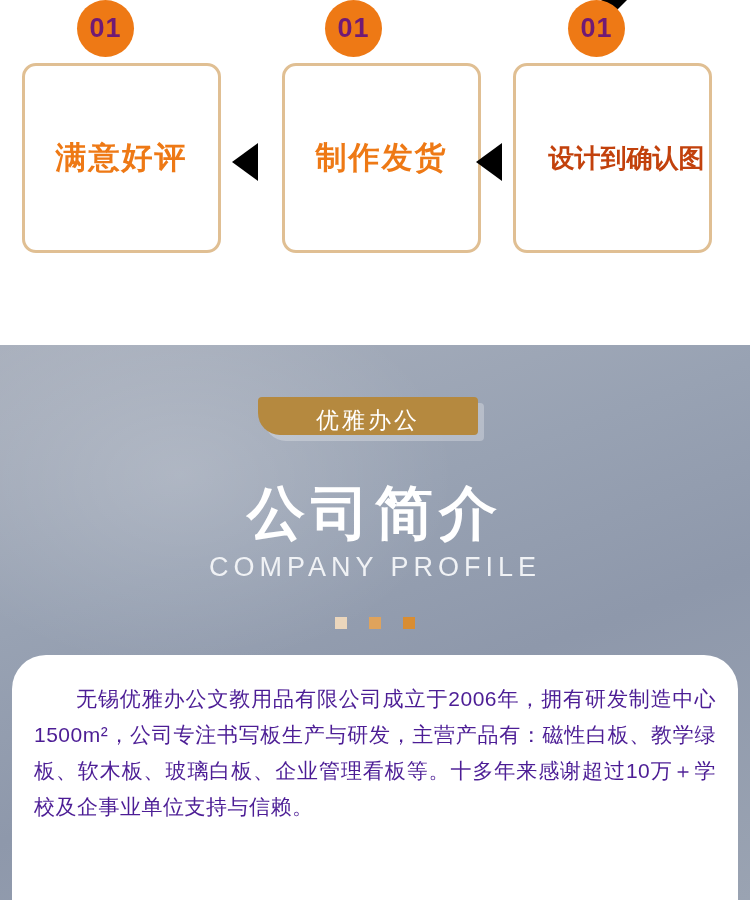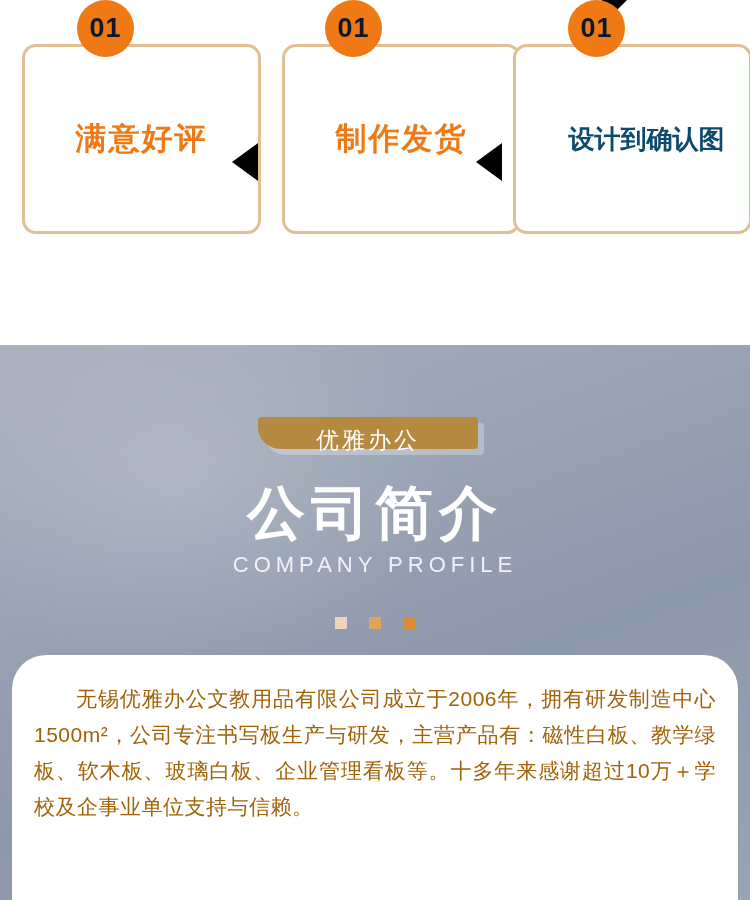--- a/index.html
+++ b/index.html
@@ -46,22 +46,22 @@
   .flow-row {
     position: absolute;
     left: 0;
     top: 28px;
     width: 750px;
     height: 250px;
   }
 
   .flow-card {
     position: absolute;
-    top: 16px;
-    width: 239px;
+    top: 35px;
+    width: 199px;
     height: 190px;
     border: 3px solid #e0bf93;
     border-radius: 14px;
     background: #ffffff;
     box-sizing: border-box;
   }
   .flow-card .card-label {
     position: absolute;
     left: 0;
     right: 0;
@@ -69,37 +69,37 @@
     text-align: center;
     color: #ee7915;
     font-size: 31px;
     font-weight: bold;
     letter-spacing: 2px;
     line-height: 34px;
     transform: translateY(-50%);
   }
   .flow-card.small-label .card-label {
     font-size: 26px;
-    color: #0c4a6e;
+    color: #c2410c;
     letter-spacing: 0px;
     padding-left: 28px;
   }
 
   .card-1 { left: 22px; }
   .card-2 { left: 270px; margin-left: 12px; }
   .card-3 { left: 513px; }
 
   .badge {
     position: absolute;
     top: -28px;
     width: 57px;
     height: 57px;
     border-radius: 50%;
     background: #ee7915;
-    color: #0f172a;
+    color: #701a75;
     font-size: 27px;
     font-weight: bold;
     line-height: 57px;
     text-align: center;
     letter-spacing: 1px;
   }
   .badge-1 { left: 77px; }
   .badge-2 { left: 325px; }
   .badge-3 { left: 568px; }
 
@@ -131,23 +131,23 @@
     left: -120px;
     top: -80px;
     width: 600px;
     height: 420px;
     background: radial-gradient(ellipse at center, rgba(255,255,255,0.18) 0%, rgba(255,255,255,0) 65%);
   }
 
   .tag-pill {
     position: absolute;
     left: 258px;
-    top: 72px;
+    top: 52px;
     width: 220px;
-    height: 32px;
+    height: 38px;
     background: #b5893f;
     border-radius: 4px 4px 4px 22px;
     color: #ffffff;
     font-size: 23px;
     letter-spacing: 3px;
     text-align: center;
     line-height: 46px;
     box-shadow: 6px 6px 0 rgba(255,255,255,0.28);
   }
 
@@ -162,21 +162,21 @@
     font-weight: bold;
     letter-spacing: 6px;
   }
   .profile-sub {
     position: absolute;
     left: 0;
     right: 0;
     top: 207px;
     text-align: center;
     color: #f0f2f5;
-    font-size: 22px;
+    font-size: 27px;
     letter-spacing: 5px;
   }
 
   .dots {
     position: absolute;
     left: 0;
     right: 0;
     top: 272px;
     text-align: center;
     font-size: 0;
@@ -198,21 +198,21 @@
     top: 310px;
     width: 726px;
     height: 260px;
     background: #ffffff;
     border-radius: 34px 34px 0 0;
     box-sizing: border-box;
     padding: 26px 22px 0 22px;
   }
   .text-card p {
     margin: 0 0 4px 0;
-    color: #a16207;
+    color: #4c1d95;
     font-size: 21px;
     line-height: 36px;
     text-align: justify;
     text-indent: 2em;
     letter-spacing: 0.5px;
   }
 </style>
 </head>
 <body>
 

